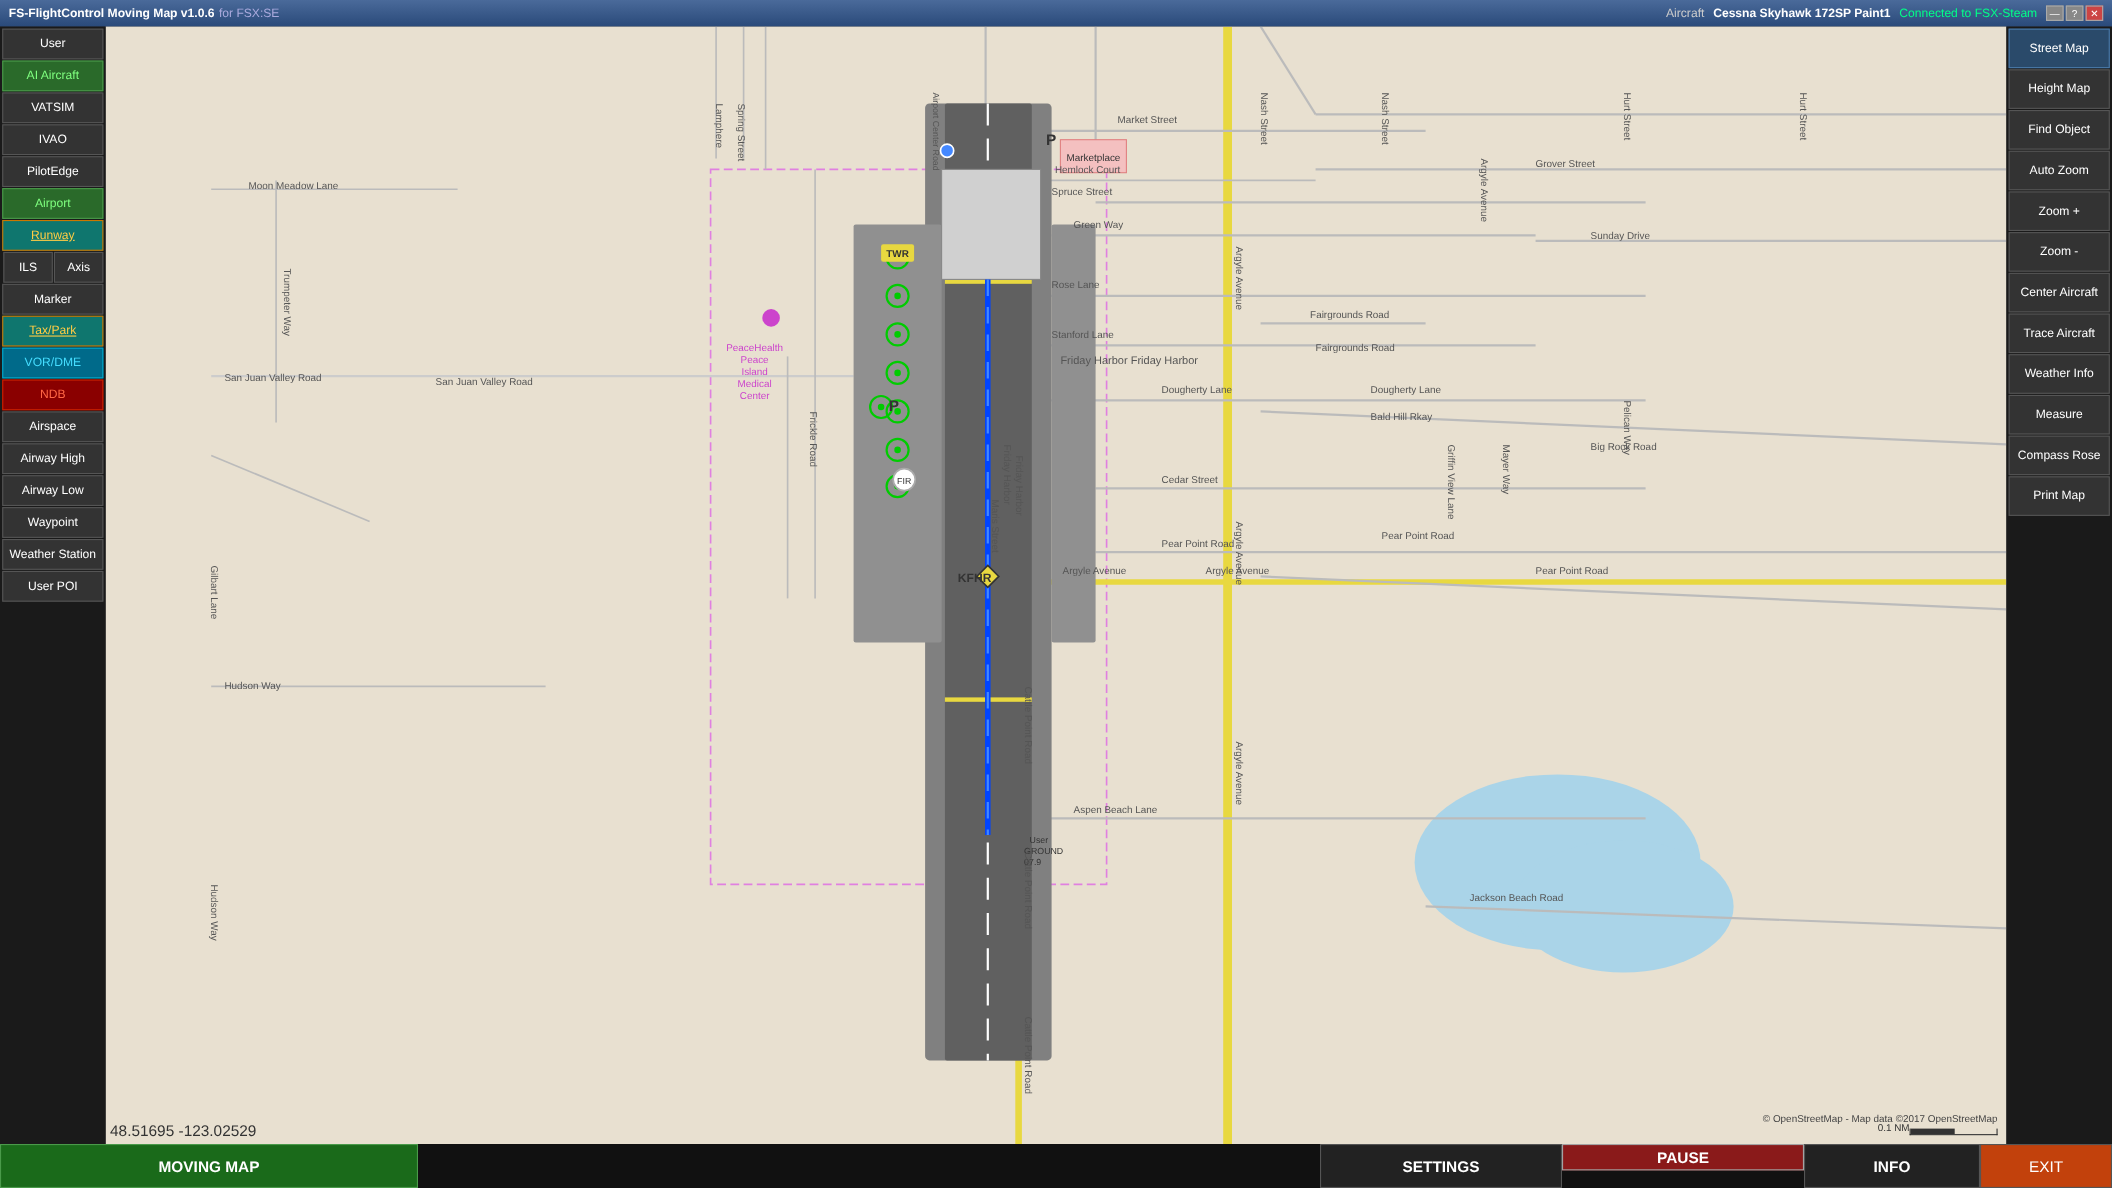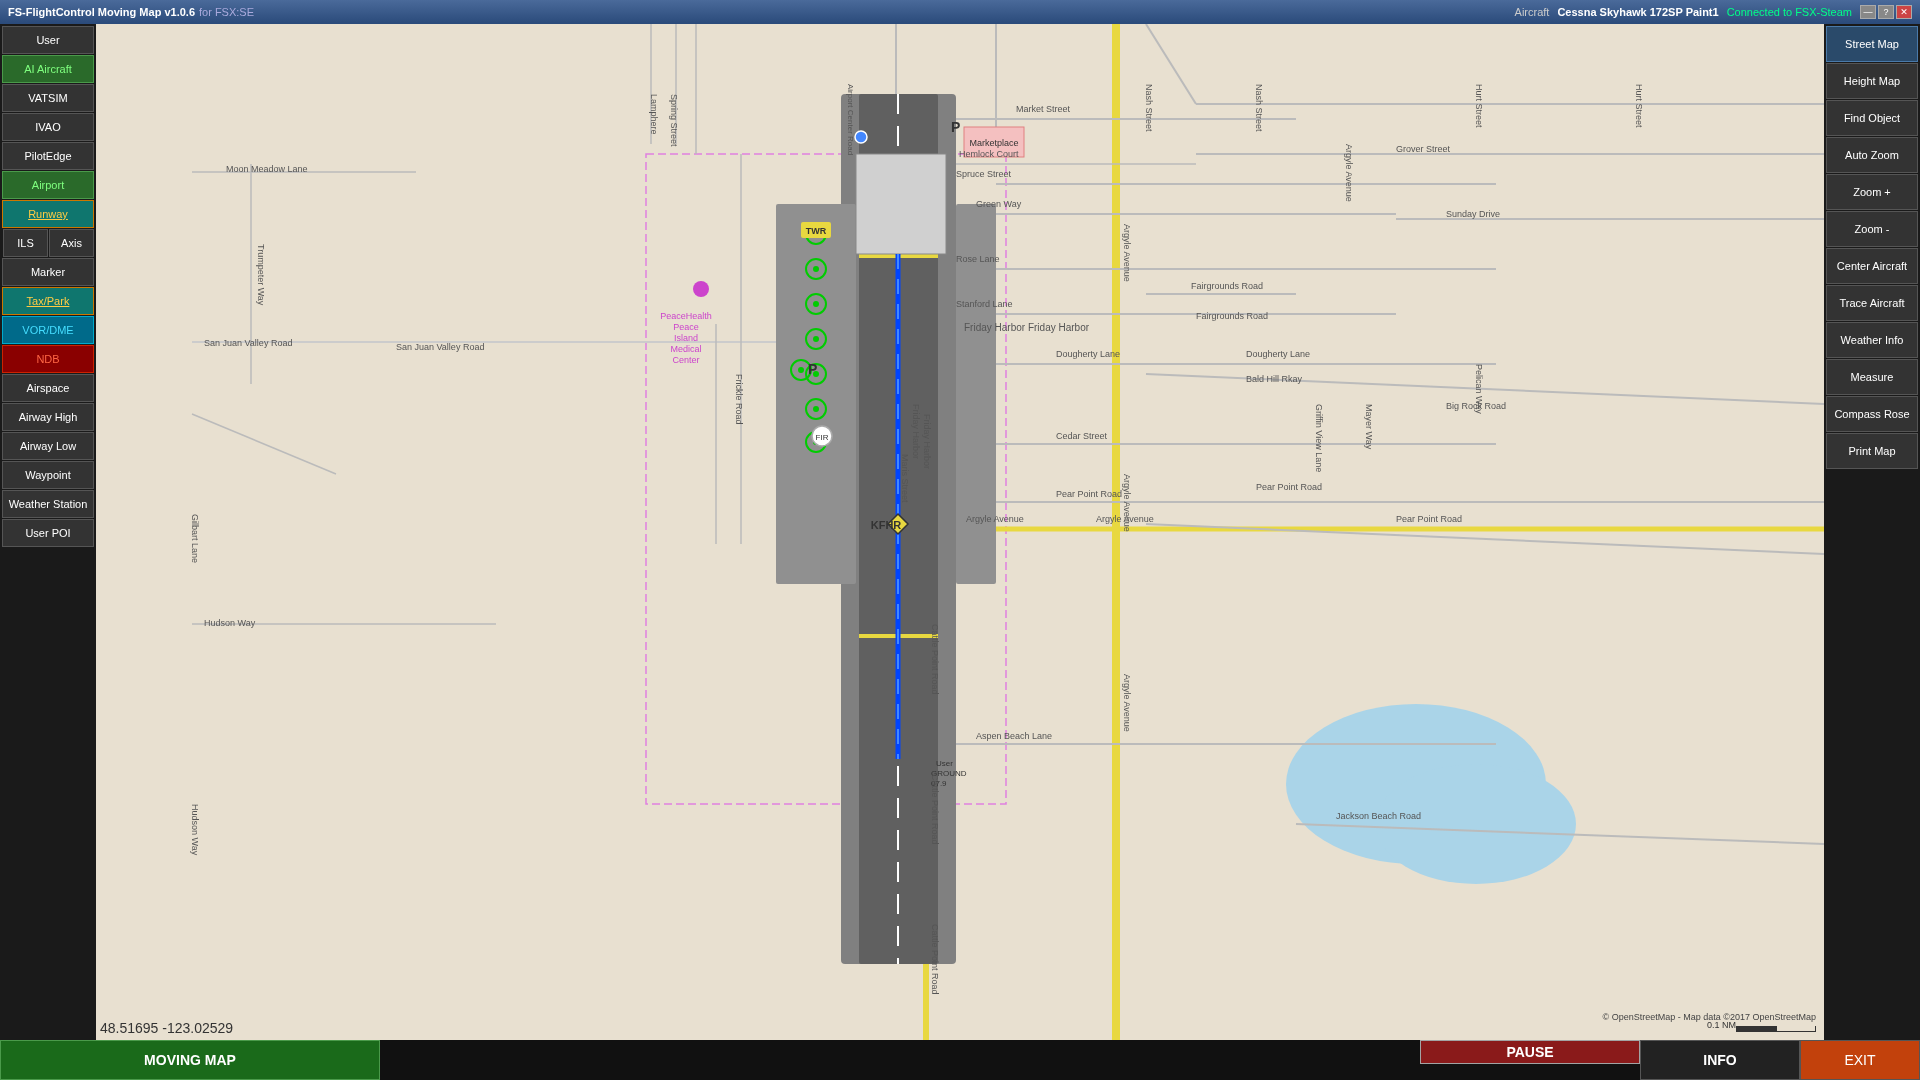--- a/index.html
+++ b/index.html
@@ -371,16 +371,17 @@
   </div>
 </div>
 
 <div id="copyright" style="position:absolute;bottom:44px;right:104px;margin-bottom:14px;color:#444;font-size:9px;z-index:60;">
   <span>© OpenStreetMap - Map data ©2017 OpenStreetMap</span>
 </div>
 
 <div id="bottom-bar">
   <button class="bottom-btn-moving-map">MOVING MAP</button>
   <div class="bottom-spacer"></div>
+  <button class="bottom-btn-settings">SETTINGS</button>
   <button class="bottom-btn-pause">PAUSE</button>
   <button class="bottom-btn-info">INFO</button>
   <button class="bottom-btn-exit">EXIT</button>
 </div>
 
 </body></html>

